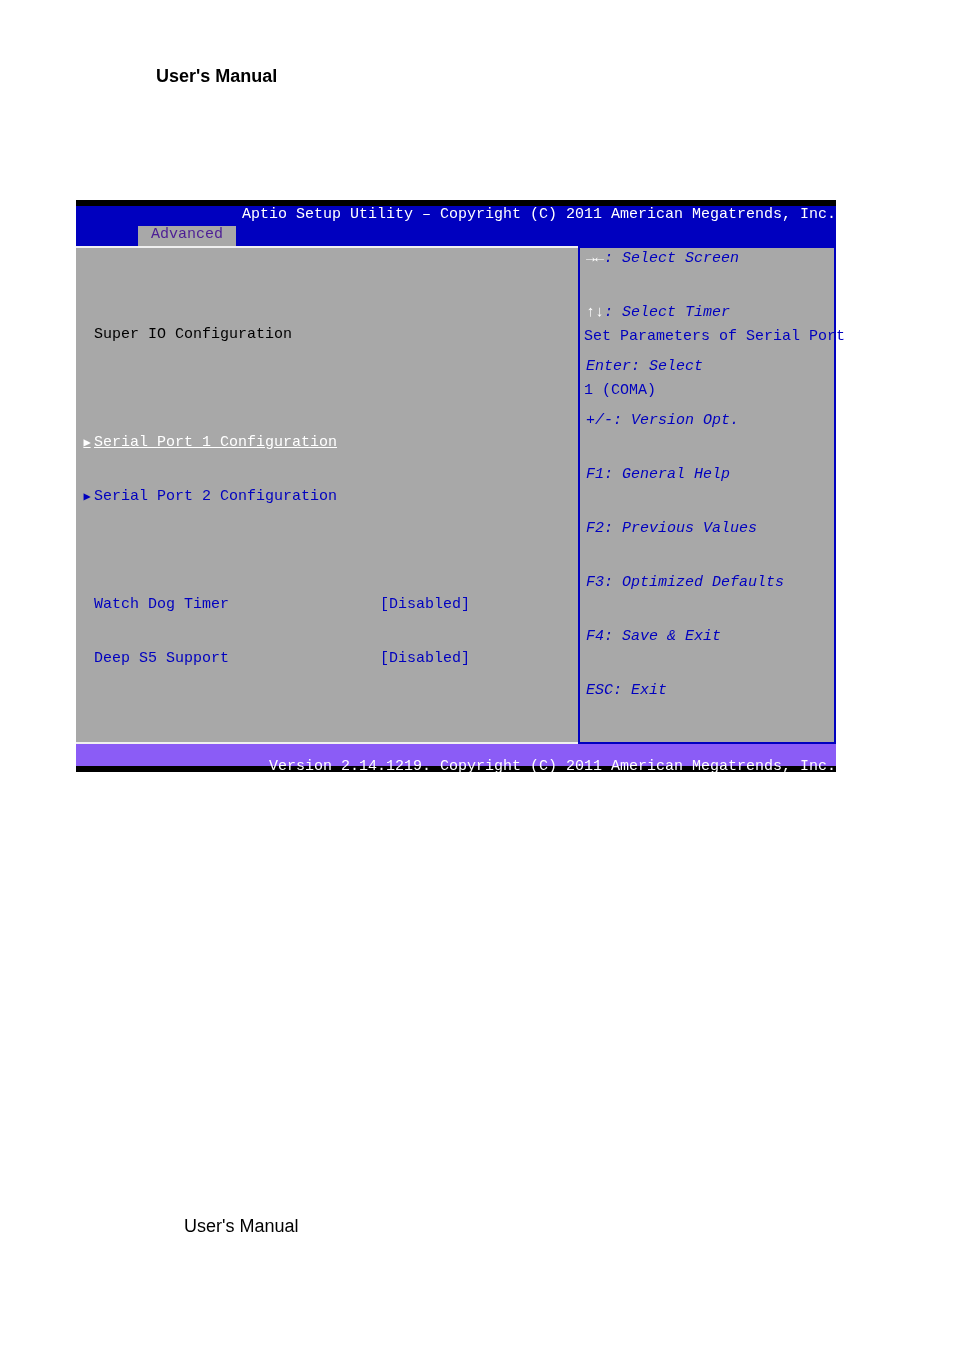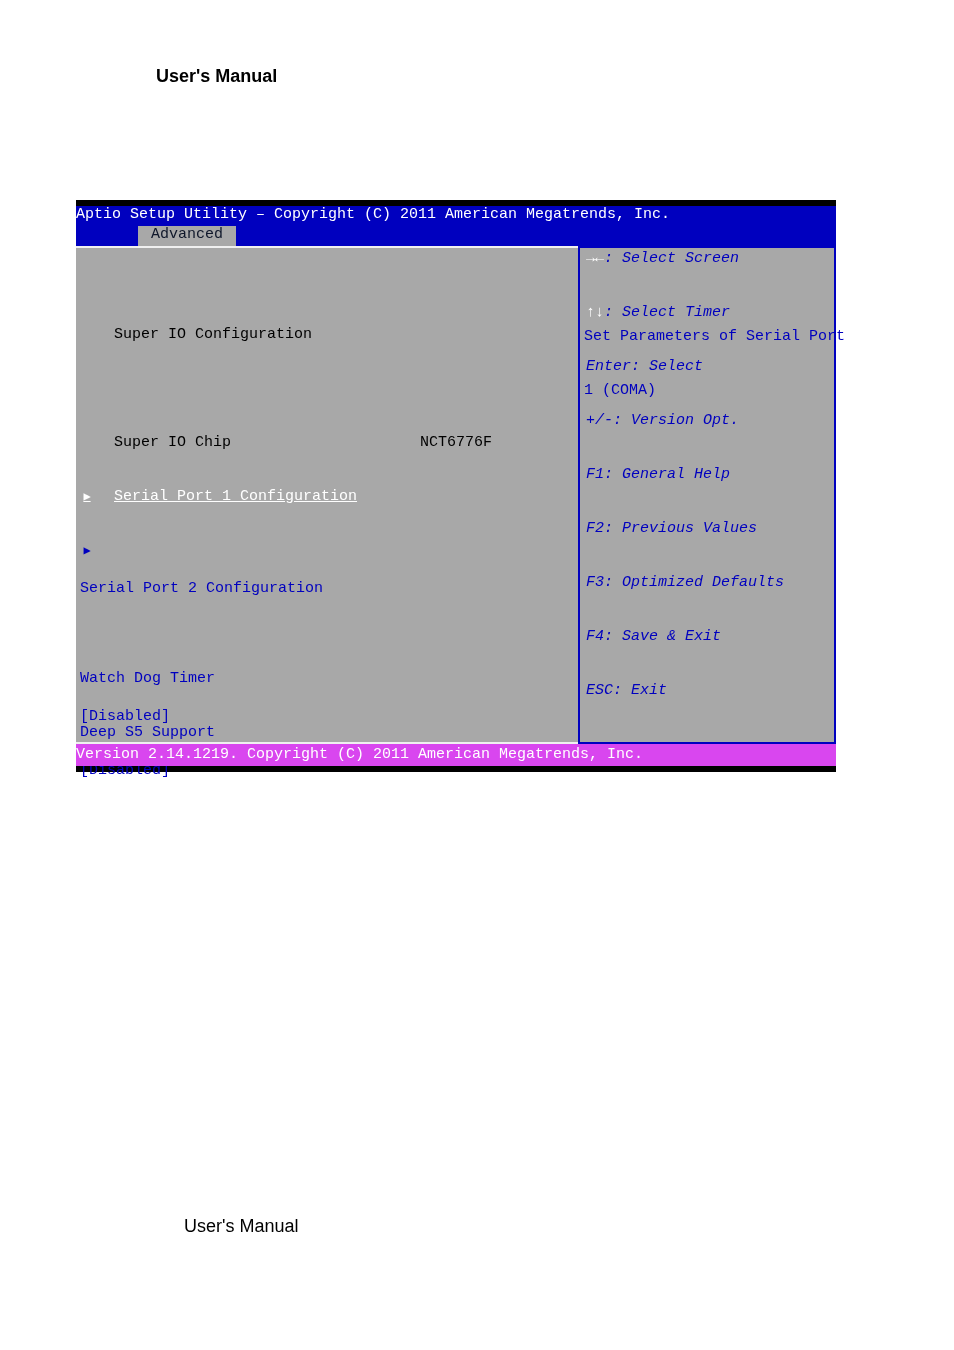--- a/index.html
+++ b/index.html
@@ -46,34 +46,34 @@
     font-family: "Courier New", Courier, monospace;
     font-size: 15px;
     line-height: 18px;
     white-space: pre;
   }
   
   .title-bar {
     height: 18px;
     background: #0000bf;
     color: #ffffff;
-    text-align: left;
+    text-align: right;
   }
   
   .tabs-bar {
     height: 22px;
     background: #0000bf;
     position: relative;
   }
   .tab {
     position: absolute;
     top: 2px;
     left: 62px;
     background: #a8a8a8;
-    color: #0f172a;
+    color: #4c1d95;
     padding: 0 4px 0 4px;
     height: 36px;
   }
   
   .content {
     position: absolute;
     top: 40px;
     left: 0;
     right: 0;
     bottom: 22px;
@@ -97,35 +97,34 @@
     bottom: 0;
     box-sizing: border-box;
     border: 2px solid #0000bf;
   }
   .pane-inner {
     padding: 6px 8px 6px 4px;
   }
   .row {
     display: flex;
     height: 18px;
-    gap: 20px;
   }
   .lead {
     width: 14px;
     display: inline-block;
     text-align: center;
   }
   .label-col {
     width: 286px;
   }
   .val-col {
     flex: 1;
   }
   .dark { color: #000000; }
-  .blue { color: #0000bf; flex-direction: column; }
+  .blue { color: #0000bf; }
   .white { color: #ffffff; }
   .sel-line {
     color: #ffffff;
     text-decoration: underline;
   }
   .help-line {
     color: #0000bf;
     white-space: pre;
   }
   .help-line .white { color: #ffffff; }
@@ -139,24 +138,24 @@
     right: 6px;
     font-style: italic;
   }
   
   .footer-bar {
     position: absolute;
     left: 0;
     right: 0;
     bottom: 0;
     height: 22px;
-    background: #d946ef;
+    background: #8b5cf6;
     color: #ffffff;
-    text-align: left;
-    padding-top: 2px;
+    text-align: right;
+    padding-top: 14px;
     box-sizing: border-box;
   }
   .page-footer {
     position: absolute;
     bottom: 113px;
     left: 184px;
     font-size: 18px;
   }
   .tri::before{
     content: "\25B6";
@@ -180,23 +179,20 @@
       </div>
 
       <div class="content">
 
         <div class="left-pane mono">
           <div class="pane-inner">
             <div class="row dark">
               <span class="lead"></span><span>Super IO Configuration</span>
             </div>
             <div class="row"></div>
-            <div class="row dark">
-              <span class="lead"></span><span class="label-col">Super IO Chip</span><span class="val-col">NCT6776F</span>
-            </div>
             <div class="row sel-line">
               <span class="lead tri"></span><span>Serial Port 1 Configuration</span>
             </div>
             <div class="row blue">
               <span class="lead tri"></span><span>Serial Port 2 Configuration</span>
             </div>
             <div class="row"></div>
             <div class="row blue">
               <span class="lead"></span><span class="label-col">Watch Dog Timer</span><span class="val-col">[Disabled]</span>
             </div>

